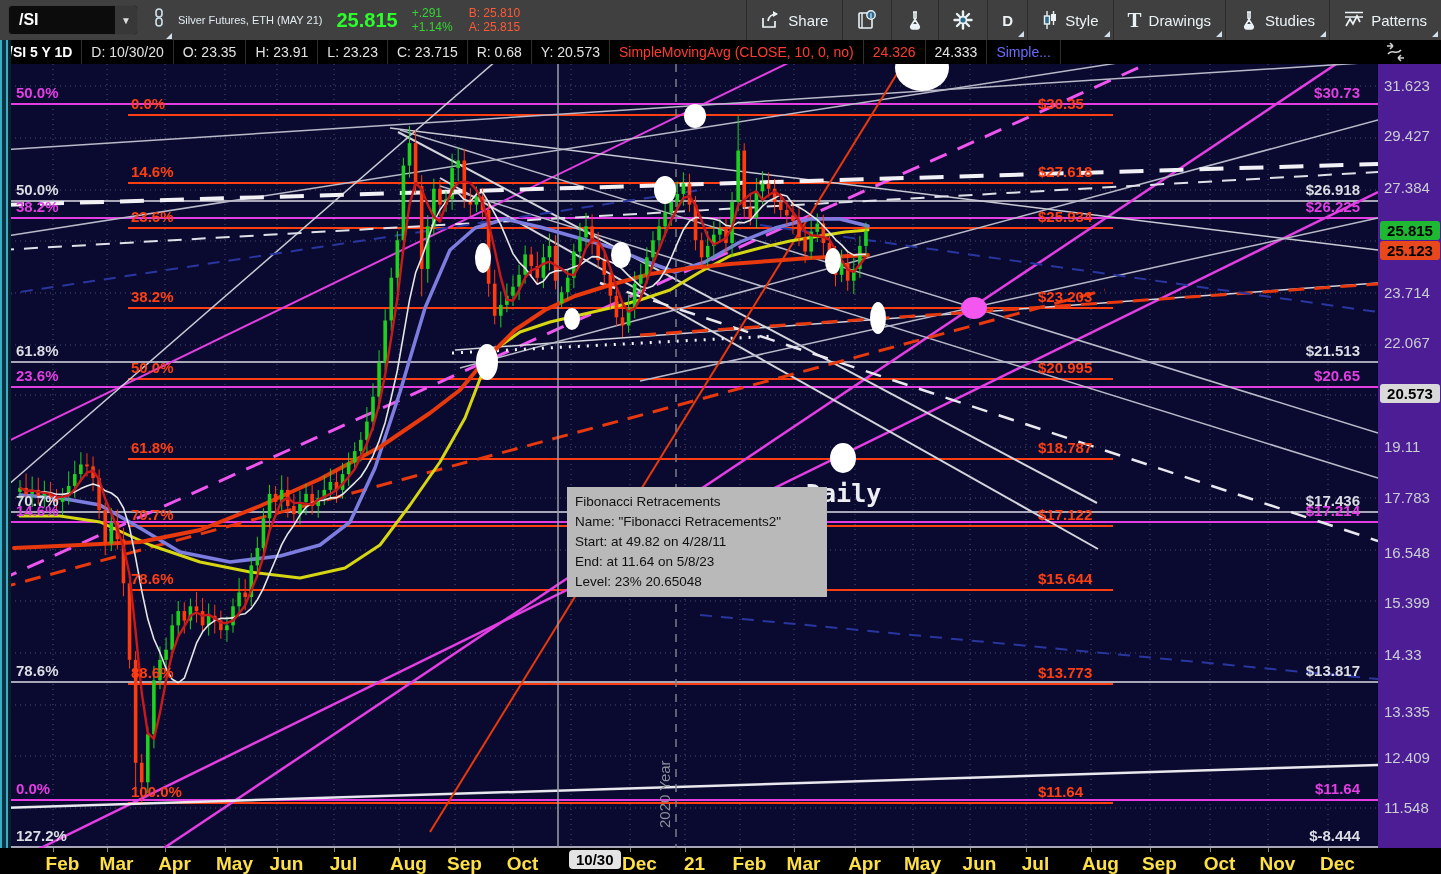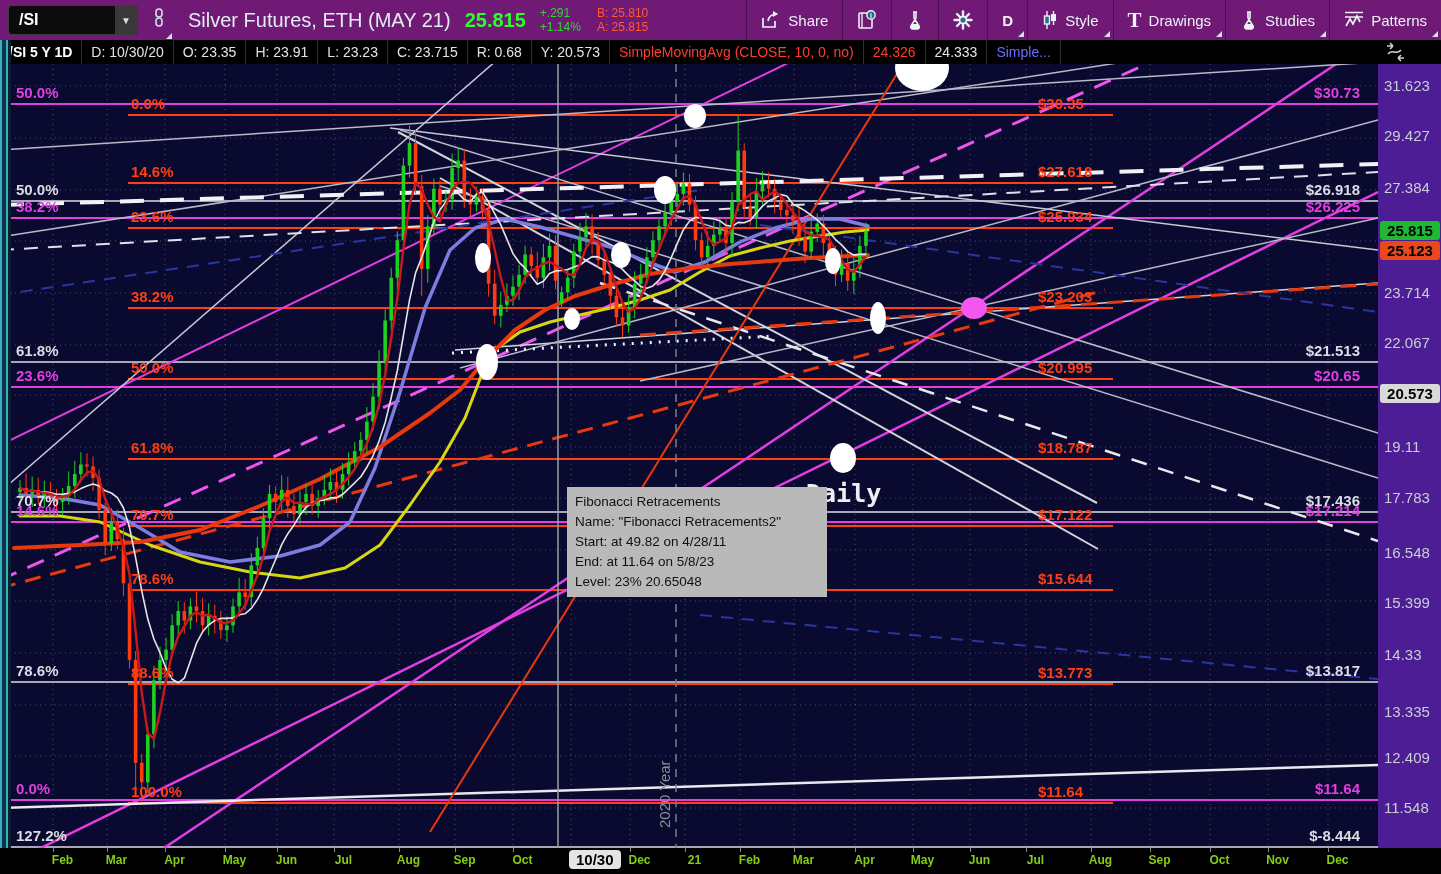--- a/index.html
+++ b/index.html
@@ -1,37 +1,37 @@
 <!DOCTYPE html>
 <html><head>
 <meta charset="utf-8">
 <style>
   html,body{margin:0;padding:0;background:#000;}
   *{box-sizing:border-box;}
   .app{position:relative;width:1441px;height:874px;background:#000;overflow:hidden;
        font-family:"Liberation Sans","DejaVu Sans",sans-serif;}
   
-  .row1{position:absolute;left:0;top:0;width:1441px;height:40px;background:#701a75;
+  .row1{position:absolute;left:0;top:0;width:1441px;height:40px;background:#404040;
         display:flex;align-items:center;color:#eaf2f6;}
   .divider{width:1px;height:40px;background:rgba(0,0,0,.32);flex:0 0 1px;}
   .symbolbox{width:130px;height:30px;margin-left:8px;background:#0c0c0c;border:1px solid #3d3d3d;
         border-radius:4px;display:flex;align-items:center;justify-content:space-between;
         padding-left:10px;color:#fff;font-size:16px;font-weight:bold;}
   .caretbox{width:22px;height:28px;background:#383838;border-radius:0 3px 3px 0;
         display:flex;align-items:center;justify-content:center;font-size:10px;color:#ddd;}
   .tbbtn{display:flex;align-items:center;gap:7px;padding:0 14px;height:40px;position:relative;
         font-size:15px;white-space:nowrap;cursor:default;}
   .tbbtn .corner{position:absolute;right:3px;bottom:3px;width:0;height:0;
         border-style:solid;border-width:0 0 6px 6px;border-color:transparent transparent #cfe0ea transparent;}
   .bigprice{font-size:20px;font-weight:bold;color:#2bfe2b;margin-left:14px;}
   .chgcol{display:flex;flex-direction:column;align-items:flex-start;font-size:12px;
         color:#35d435;line-height:14px;margin-left:14px;}
   .bacol{display:flex;flex-direction:column;align-items:flex-start;font-size:12px;
         color:#ff5a36;line-height:14px;margin-left:16px;}
-  .title{font-size:20px;color:#e2ecf1;margin-left:18px;}
+  .title{font-size:11px;color:#e2ecf1;margin-left:8px;}
   .chainbtn{position:relative;margin-left:10px;padding:2px 4px;}
   .chainbtn .corner{position:absolute;right:-2px;bottom:-4px;width:0;height:0;border-style:solid;
         border-width:0 0 6px 6px;border-color:transparent transparent #cfe0ea transparent;}
   .rightgroup{margin-left:auto;display:flex;align-items:center;height:40px;}
   
   .row2{position:absolute;left:0;top:40px;width:1441px;height:24px;background:#000;
         display:flex;align-items:center;color:#e3e3e3;font-size:14px;}
   .seg{padding:0 9px;border-right:1px solid #2e2e2e;height:24px;display:flex;align-items:center;white-space:nowrap;}
   .seg.first{font-weight:bold;color:#fff;}
   .seg.red{color:#ff3b30;}
@@ -46,21 +46,21 @@
   .wm1{left:705px;top:396px;font-size:21px;letter-spacing:1px;}
   .wm2{left:806px;top:415px;font-size:25px;font-weight:bold;}
   .tooltip{position:absolute;left:567px;top:423px;width:260px;z-index:3;background:#b9b9b9;
         color:#111;font-size:13.5px;line-height:20px;padding:5px 8px;}
   
   .rightaxis{position:absolute;left:1378px;top:64px;width:63px;height:784px;background:#4c1d95;z-index:2;}
   .ratick{position:absolute;left:6px;color:#c9ced3;font-size:15px;}
   .bubble{position:absolute;left:2px;width:60px;text-align:center;font-size:15px;font-weight:bold;
         border-radius:3px;padding:1px 0;color:#000;}
   .bottomaxis{position:absolute;left:0;top:848px;width:1441px;height:26px;background:#000;z-index:2;}
-  .btick{position:absolute;top:5px;color:#84cc16;font-size:12px;font-weight:bold;transform:translateX(-50%);padding-left:19px;}
+  .btick{position:absolute;top:5px;color:#fde047;font-size:19px;font-weight:bold;transform:translateX(-50%);padding-left:19px;}
   .btickmark{position:absolute;top:0;width:1px;height:4px;background:#888;}
   .datebox{position:absolute;top:2px;background:#e4e4e4;color:#000;border-radius:4px;
         padding:1px 7px;font-size:15px;font-weight:bold;}
   .cornericon{position:absolute;left:1378px;top:40px;width:63px;height:24px;background:#000;z-index:3;}
   .icon{display:inline-block;}
 </style>
 </head>
 <body>
 
 <div class="app">

